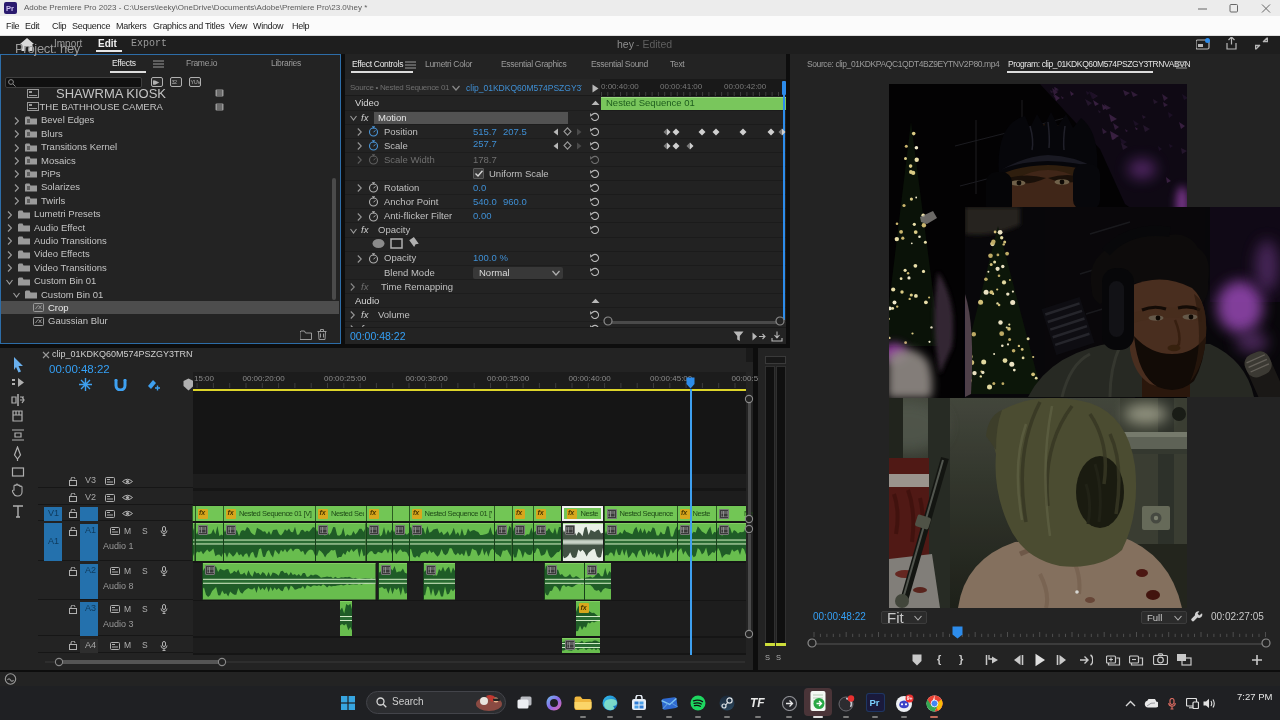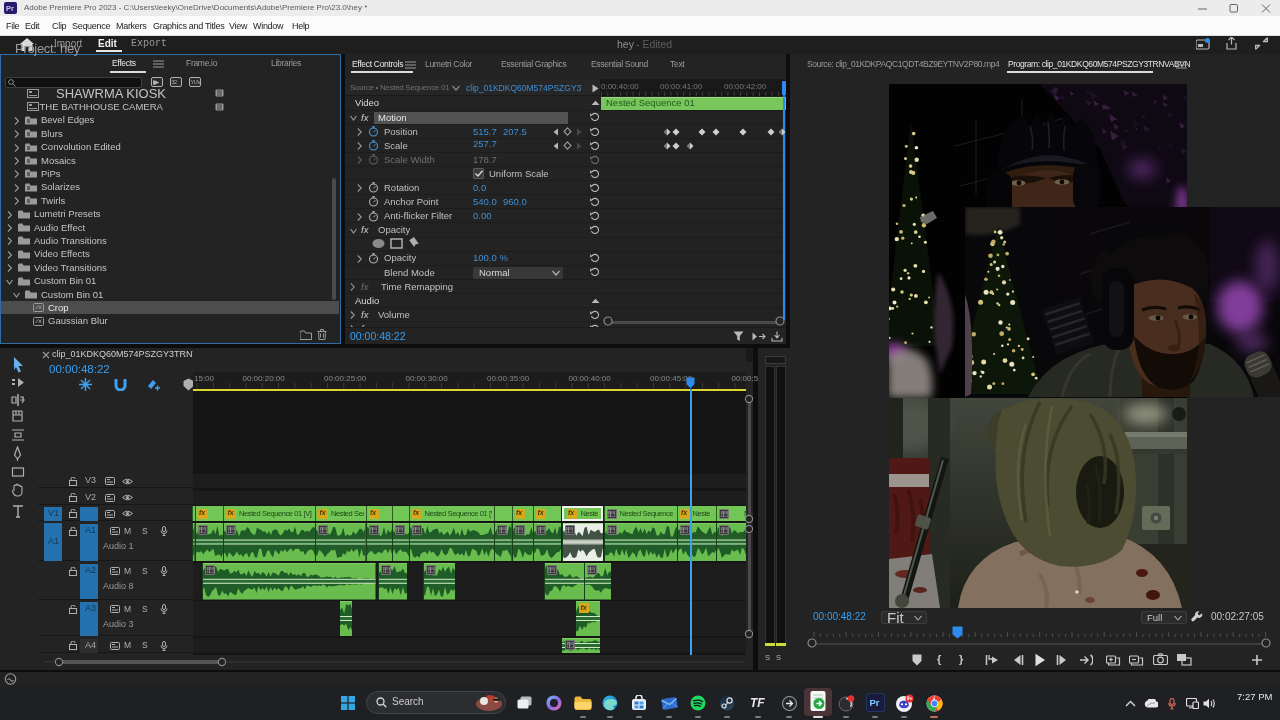--- a/index.html
+++ b/index.html
@@ -103,21 +103,21 @@
     <path d="M2 4 l3 0 M2 6 l3 0" stroke="#232323" stroke-width="1"></path>
   </svg>
 <div class="a" style="left:41px;top:127.7px;font-size:9.5px;color:#c4c4c4;line-height:11.4px;white-space:nowrap;">Blurs</div>
 <svg class="a" style="left:14px;top:143.5px;" width="5" height="8" viewBox="0 0 5 8">
     <path d="M1 0.5 L4.5 4 L1 7.5" fill="none" stroke="#9a9a9a" stroke-width="1.2"></path>
   </svg>
 <svg class="a" style="left:25px;top:142.5px;" width="12" height="9" viewBox="0 0 12 9">
     <path d="M0 1.5 L0 8.5 L12 8.5 L12 2.5 L5.5 2.5 L4.5 0.5 L1 0.5 Z" fill="#9a9a9a"></path>
     <path d="M2 4 l3 0 M2 6 l3 0" stroke="#232323" stroke-width="1"></path>
   </svg>
-<div class="a" style="left:41px;top:141.1px;font-size:9.5px;color:#c4c4c4;line-height:11.4px;white-space:nowrap;">Convolution Edited</div>
+<div class="a" style="left:41px;top:141.1px;font-size:9.5px;color:#c4c4c4;line-height:11.4px;white-space:nowrap;">Transitions Kernel</div>
 <svg class="a" style="left:14px;top:156.9px;" width="5" height="8" viewBox="0 0 5 8">
     <path d="M1 0.5 L4.5 4 L1 7.5" fill="none" stroke="#9a9a9a" stroke-width="1.2"></path>
   </svg>
 <svg class="a" style="left:25px;top:155.9px;" width="12" height="9" viewBox="0 0 12 9">
     <path d="M0 1.5 L0 8.5 L12 8.5 L12 2.5 L5.5 2.5 L4.5 0.5 L1 0.5 Z" fill="#9a9a9a"></path>
     <path d="M2 4 l3 0 M2 6 l3 0" stroke="#232323" stroke-width="1"></path>
   </svg>
 <div class="a" style="left:41px;top:154.5px;font-size:9.5px;color:#c4c4c4;line-height:11.4px;white-space:nowrap;">Mosaics</div>
 <svg class="a" style="left:14px;top:170.3px;" width="5" height="8" viewBox="0 0 5 8">
     <path d="M1 0.5 L4.5 4 L1 7.5" fill="none" stroke="#9a9a9a" stroke-width="1.2"></path>

